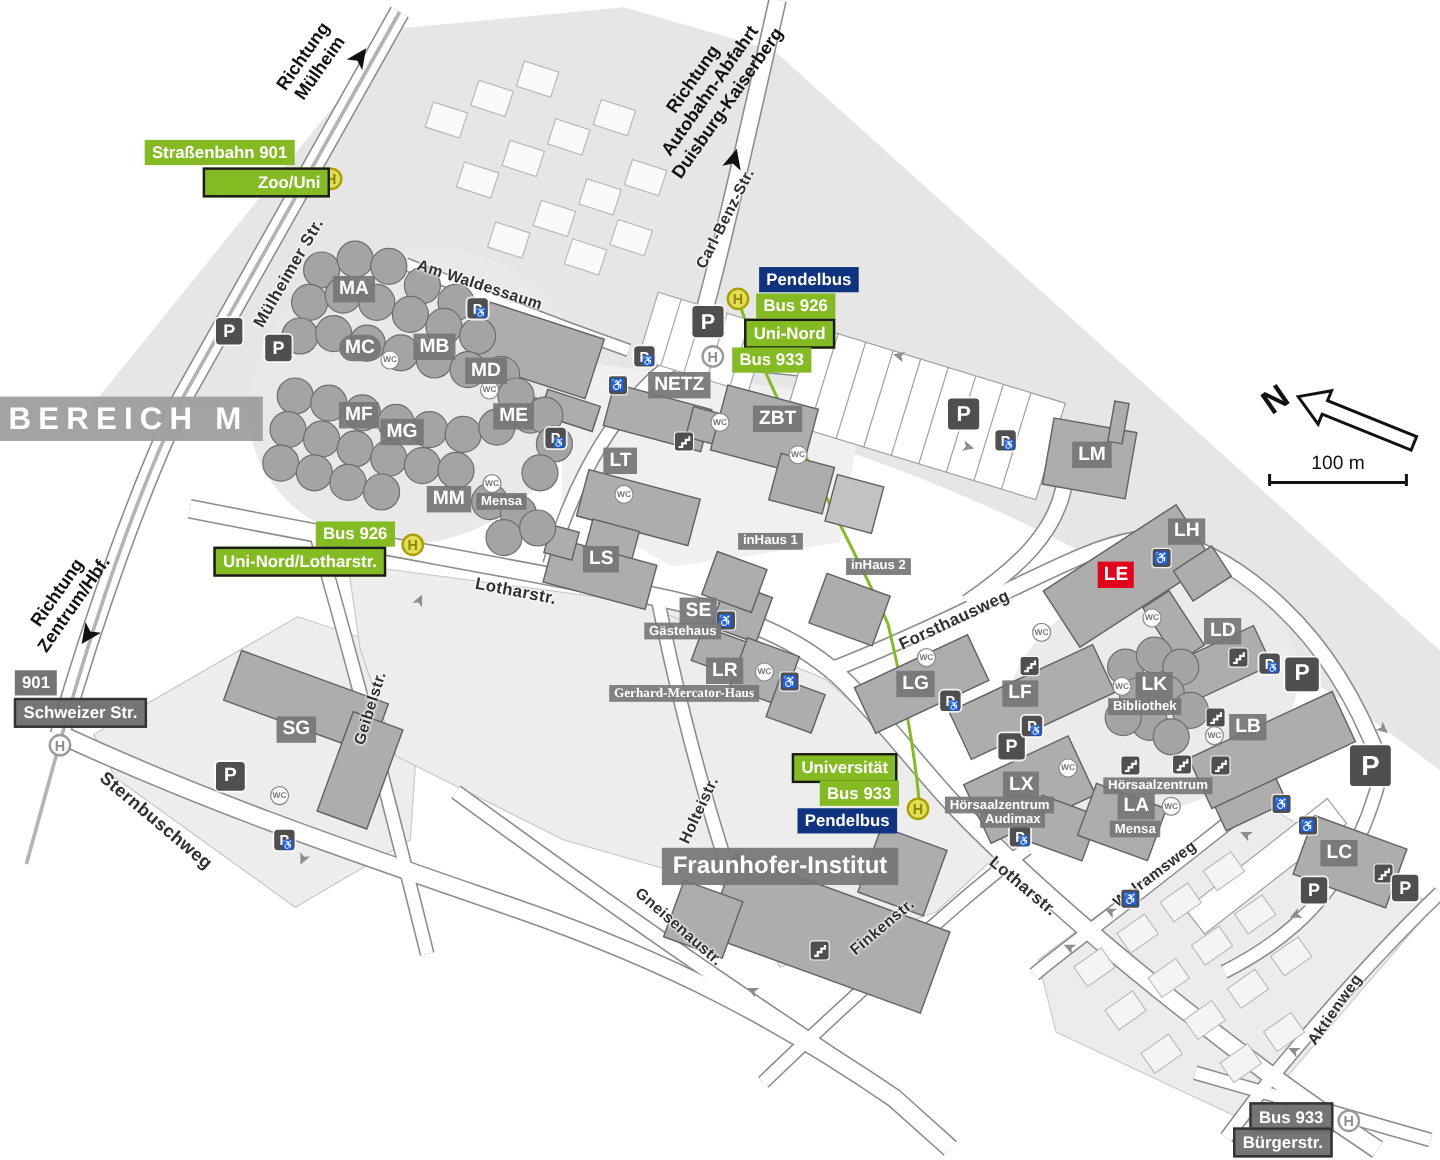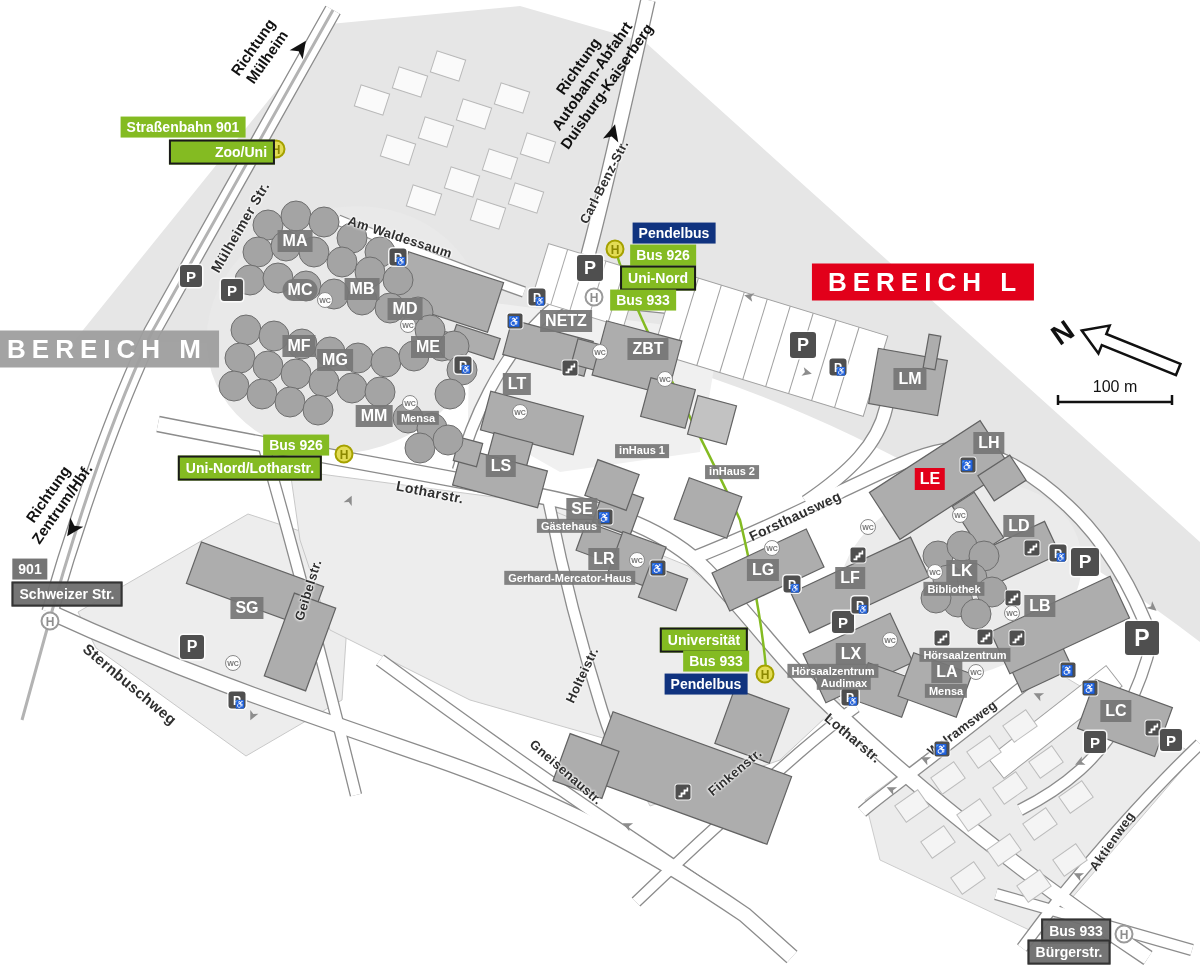--- a/index.html
+++ b/index.html
@@ -421,30 +421,30 @@
       <div class="bldg-badge" style="left: 850px; top: 578px;">LF</div>
       <div class="bldg-badge" style="left: 851px; top: 654px;">LX</div>
       <div class="bldg-badge" style="left: 962px; top: 571px;">LK</div>
       <div class="bldg-badge" style="left: 947px; top: 672px;">LA</div>
       <div class="bldg-badge" style="left: 1040px; top: 606px;">LB</div>
       <div class="bldg-badge" style="left: 1116px; top: 711px;">LC</div>
       <div class="bldg-badge" style="left: 1019px; top: 526px;">LD</div>
       <div class="bldg-badge red" style="left: 930px; top: 479px;">LE</div>
       <div class="bldg-badge" style="left: 989px; top: 443px;">LH</div>
       <div class="bldg-badge" style="left: 910px; top: 379px;">LM</div>
+      <div class="bldg-badge wide" style="left: 650px; top: 722px;">Fraunhofer-Institut</div>
       <div class="sub-badge" style="left: 418px; top: 418px;">Mensa</div>
       <div class="sub-badge" style="left: 569px; top: 526px;">Gästehaus</div>
-      <div class="sub-badge" style="left: 570px; top: 578px;">Gerhard-Mercator-Haus</div>
+      <div class="sub-badge" style="left: 570px; top: 578px; font-family: Liberation Serif, serif;">Gerhard-Mercator-Haus</div>
       <div class="sub-badge" style="left: 954px; top: 589px;">Bibliothek</div>
       <div class="sub-badge" style="left: 833px; top: 671px;">Hörsaalzentrum</div>
       <div class="sub-badge" style="left: 844px; top: 683px;">Audimax</div>
       <div class="sub-badge" style="left: 965px; top: 655px;">Hörsaalzentrum</div>
       <div class="sub-badge" style="left: 946px; top: 691px;">Mensa</div>
       <div class="area-badge gray" style="left: 105px; top: 349px;">BEREICH M</div>
-      <div class="area-badge red" style="left: 923px; top: 282px;">BEREICH L</div>
       <div class="dir-label" style="left: 260px; top: 52px; transform: translate(-50%, -50%) rotate(-55deg);">
         <div>Richtung</div>
         <div>Mülheim</div>
       </div>
       <div class="dir-arrow" style="left: 300px; top: 48px; transform: translate(-50%, -50%) rotate(-55deg);">➤</div>
       <div class="dir-label" style="left: 592px; top: 76px; transform: translate(-50%, -50%) rotate(-55deg);">
         <div>Richtung</div>
         <div>Autobahn-Abfahrt</div>
         <div>Duisburg-Kaiserberg</div>
       </div>

